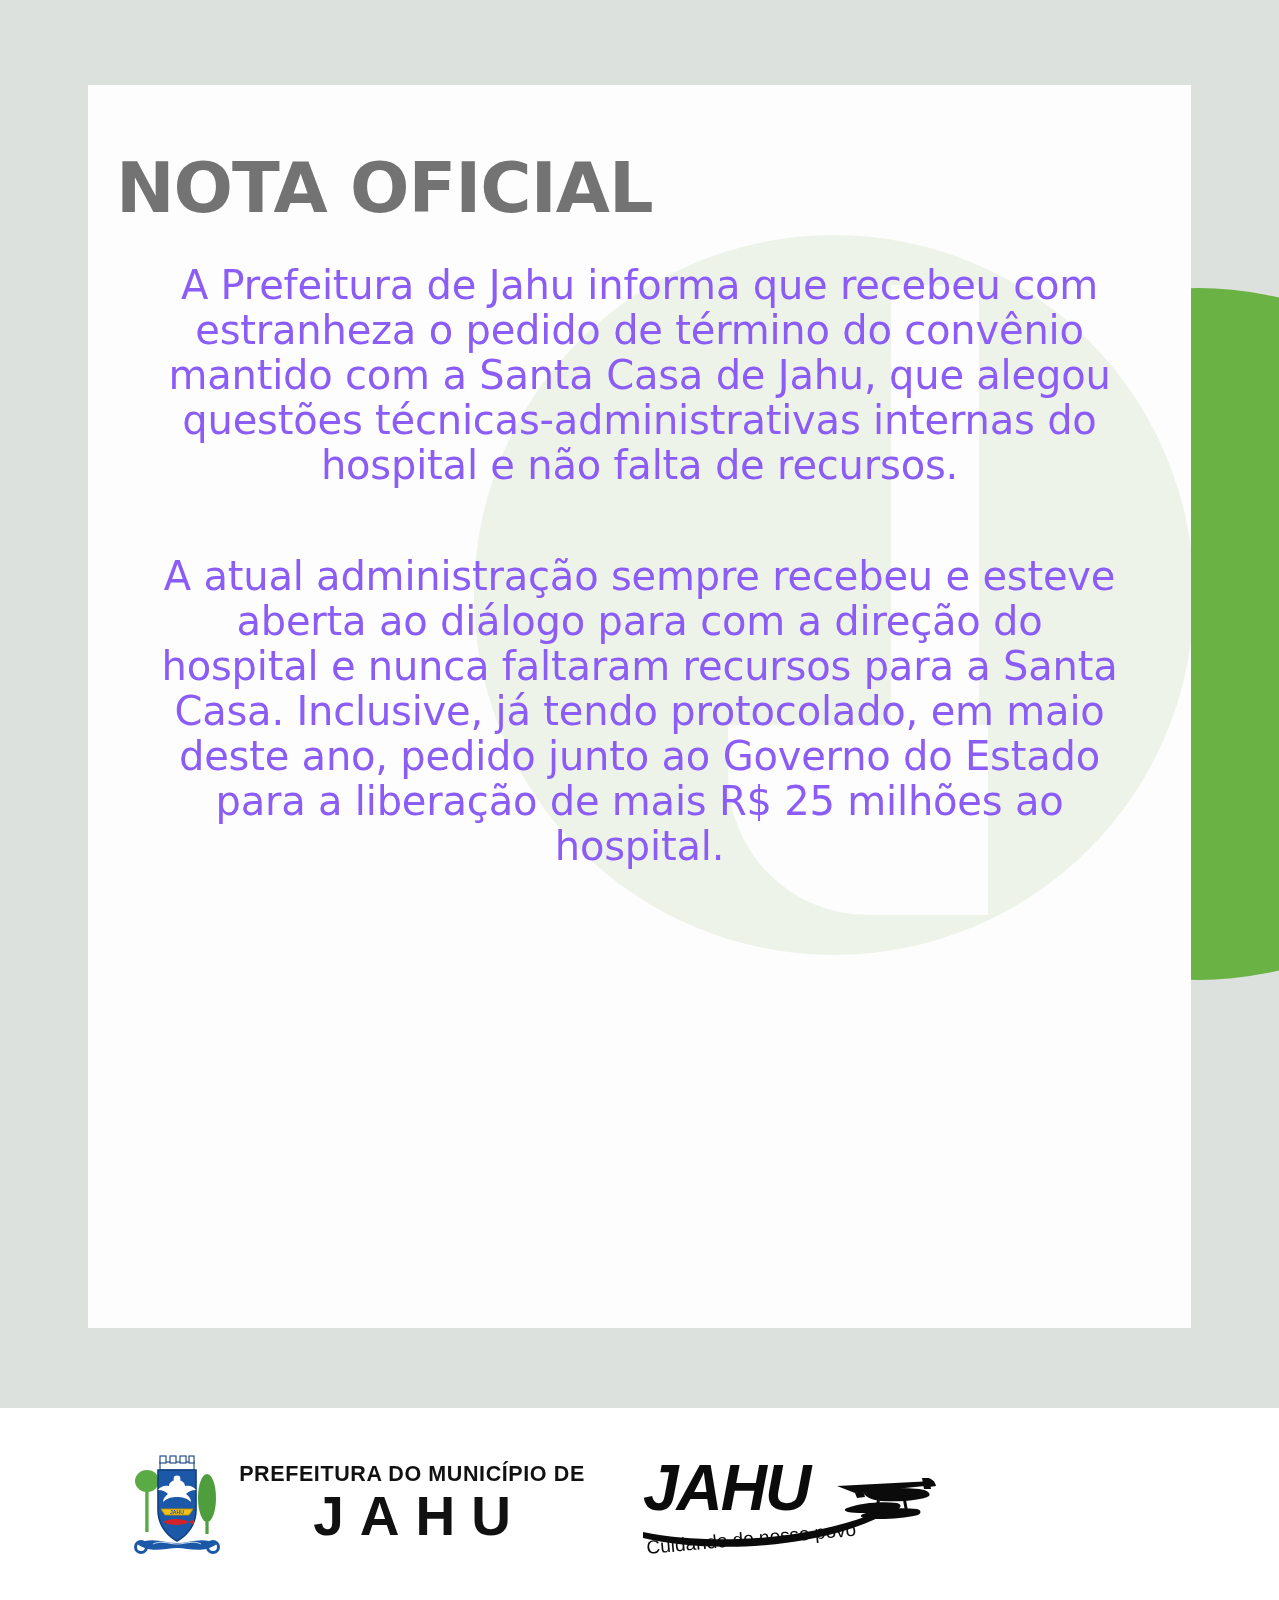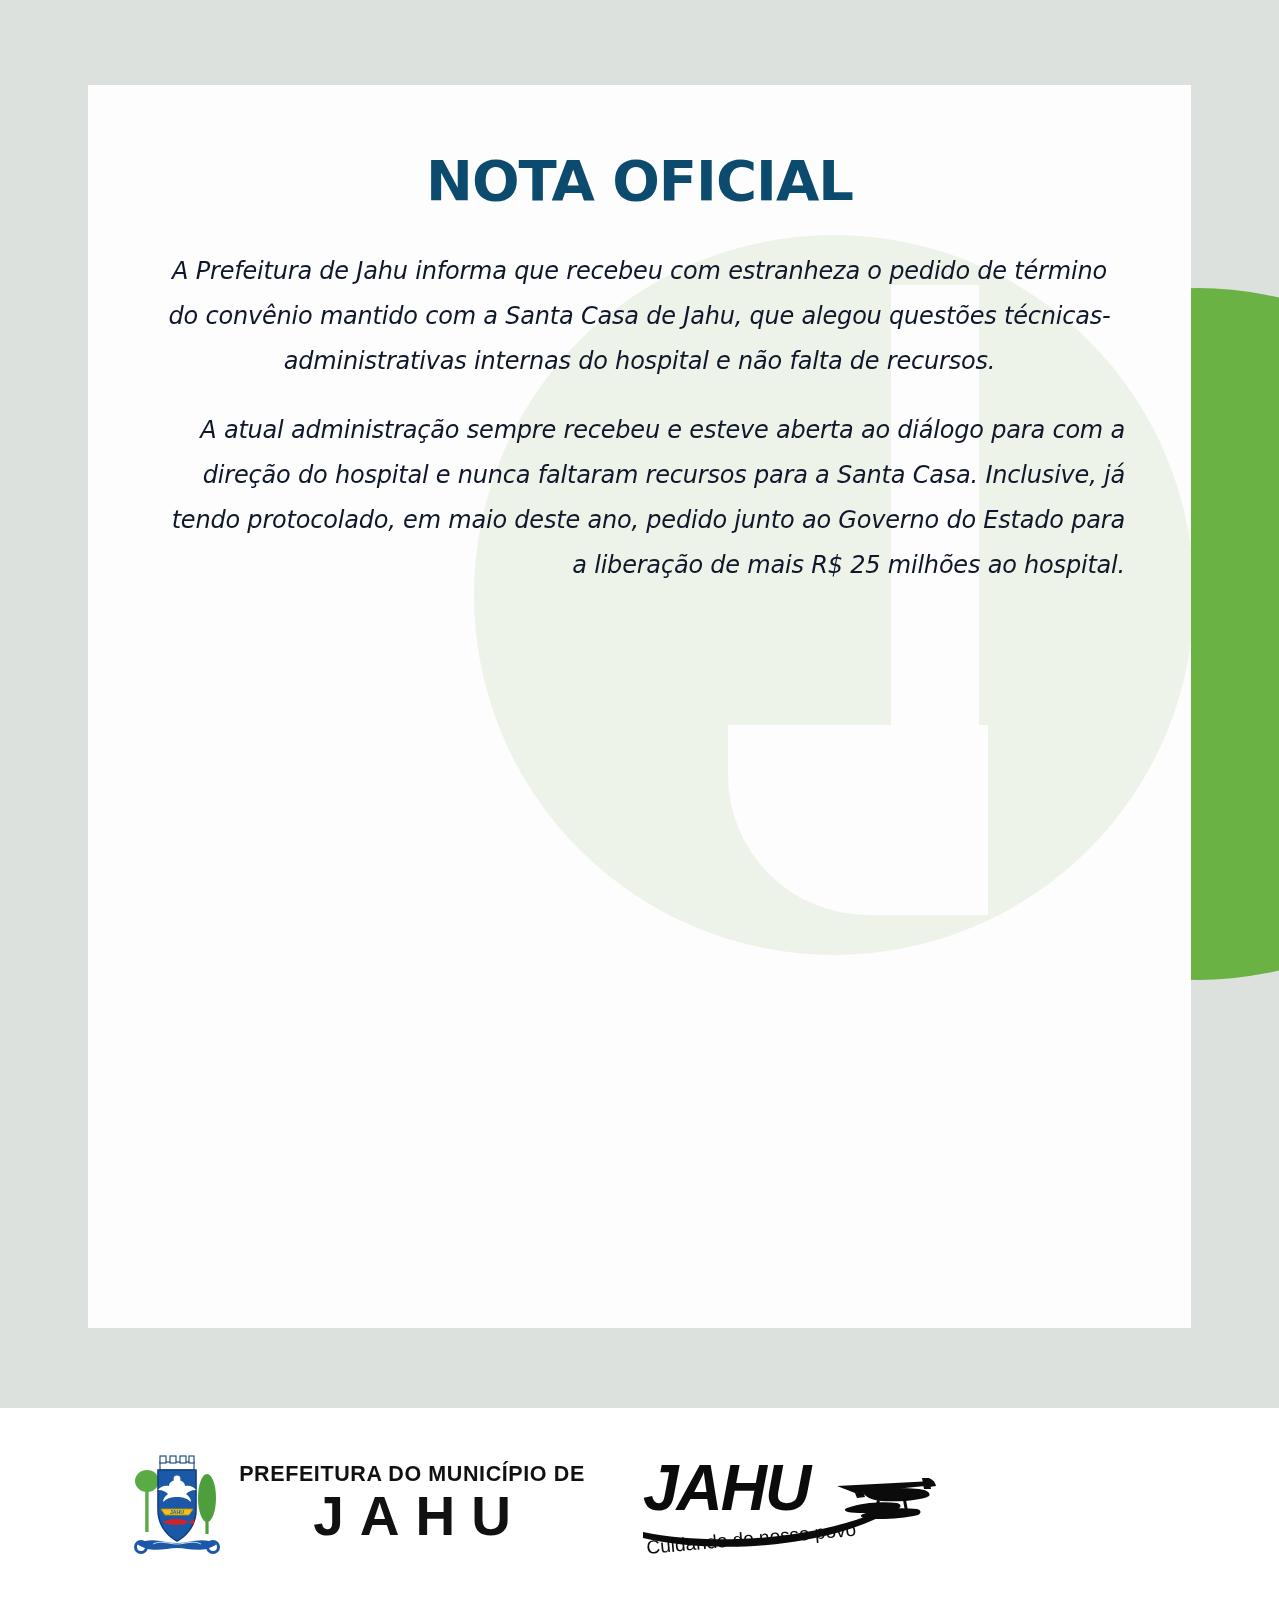--- a/index.html
+++ b/index.html
@@ -64,43 +64,41 @@
   
   #card-content{
     position:relative;
     z-index:5;
     padding:0 28px;
   }
 
   #page-title{
     margin:0;
     padding-top:68px;
-    text-align:center;
     font-family:"DejaVu Sans", sans-serif;
     font-weight:bold;
-    font-size:56px;
+    font-size:70px;
     line-height:1.0;
     letter-spacing:-1px;
-    color:#0c4a6e;
+    color:#737373;
   }
 
   .para{
     margin:0;
     text-align:center;
-    color:#0f172a;
+    color:#8b5cf6;
     font-family:"DejaVu Sans", sans-serif;
-    font-size:24px;
+    font-size:40px;
     line-height:45px;
     letter-spacing:-0.2px;
     padding:0 38px;
-    font-style:italic;
   }
   #para-1{ margin-top:40px; }
   #para-2{ margin-top:48px; font-weight:bold; padding:0 18px; letter-spacing:-0.45px;}
-  #para-3{ margin-top:24px;text-align:right; }
+  #para-3{ margin-top:66px; }
   #para-4{ margin-top:52px; }
   .para b{ font-weight:bold; }
 
   
   #footer{
     position:absolute;
     left:0;top:1408px;
     width:1279px;height:192px;
     background:#ffffff;
   }

